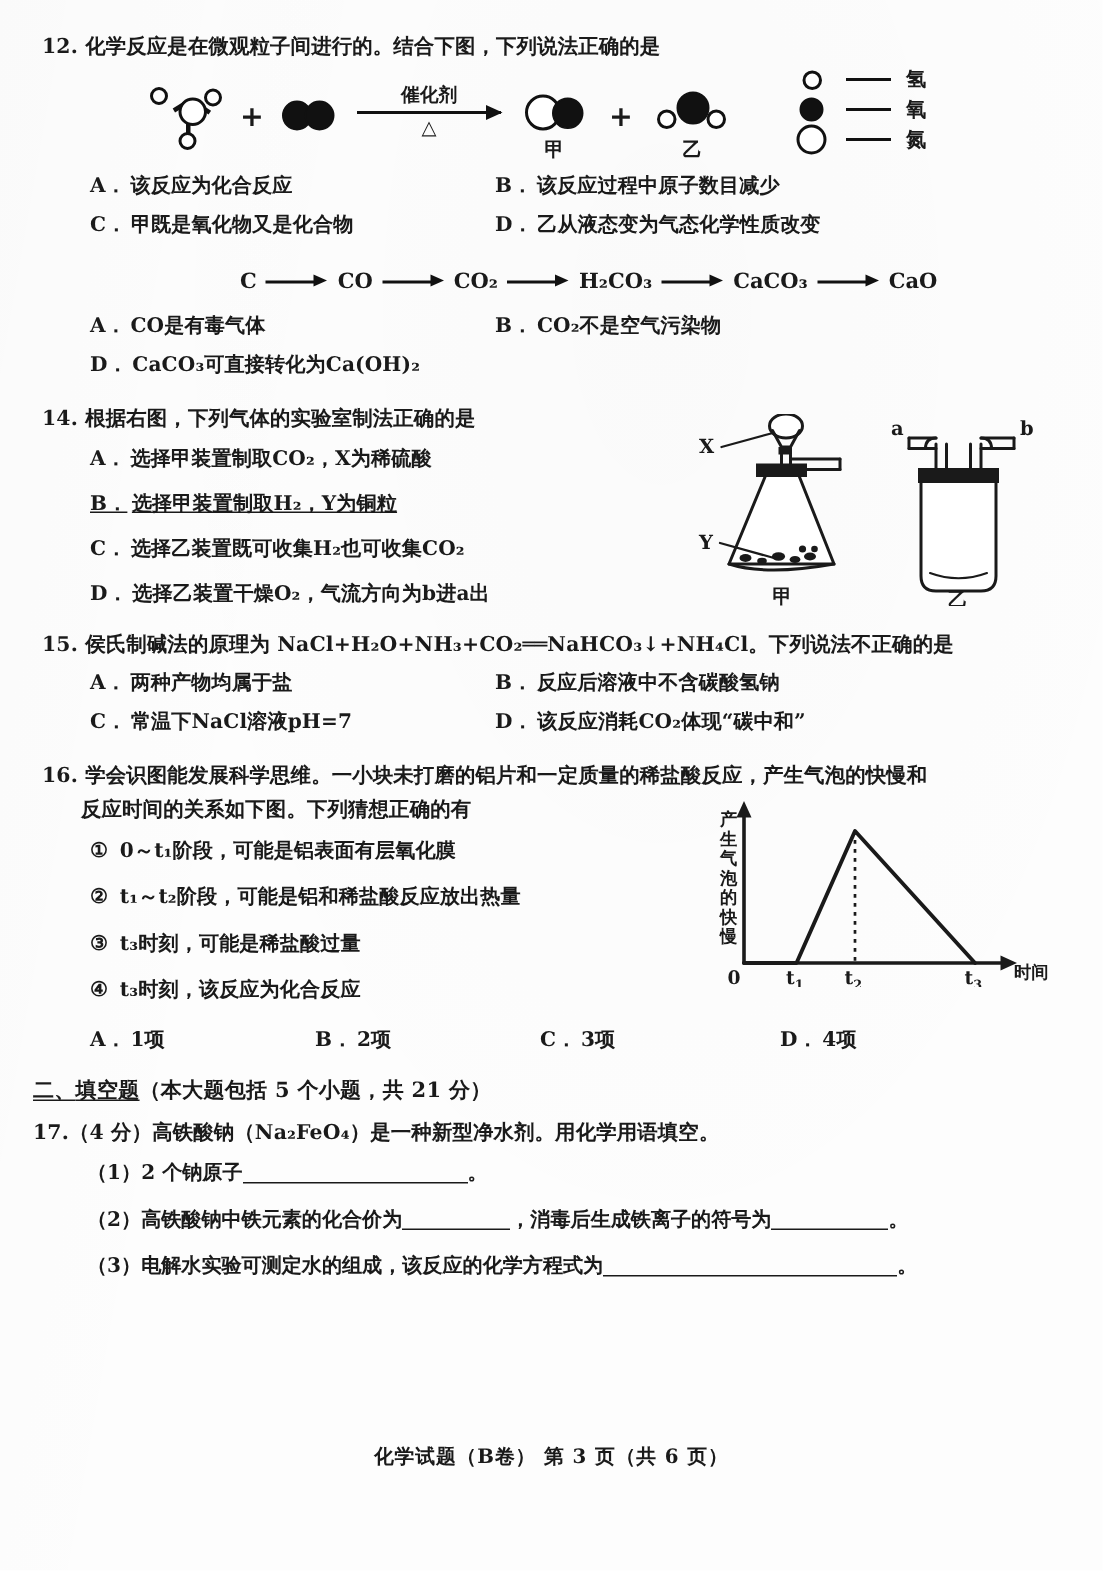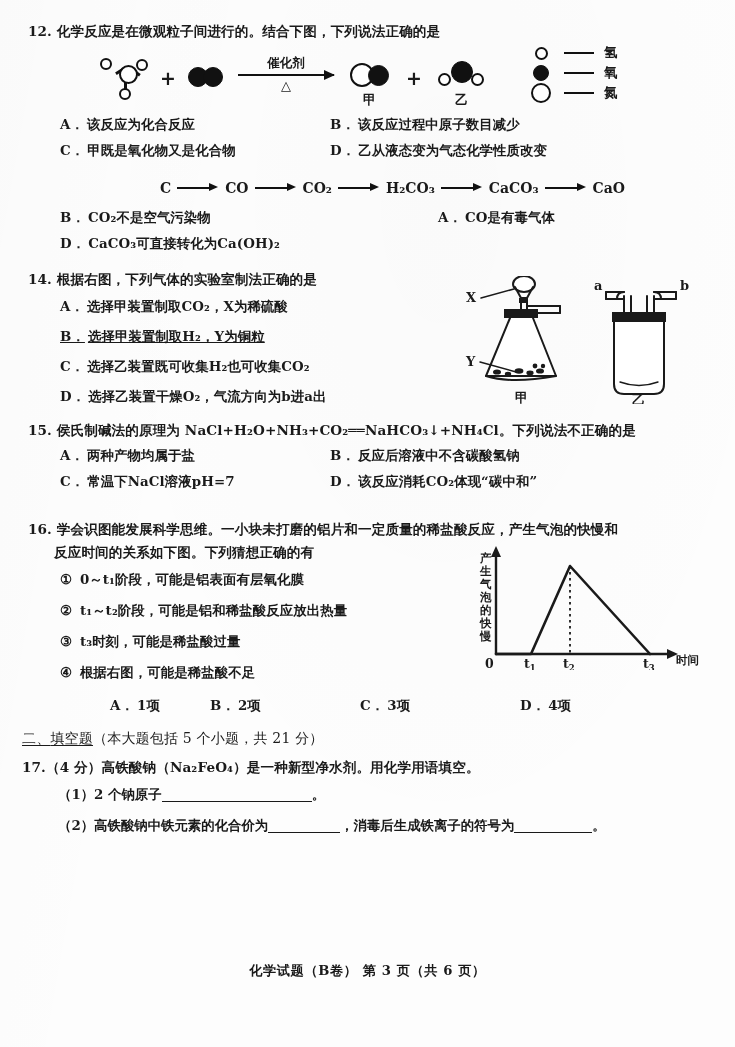--- a/index.html
+++ b/index.html
@@ -217,21 +217,21 @@
   
   .blank {
     display: inline-block;
     border-bottom: 1.4px solid #1a1a1a;
     height: 15px;
     vertical-align: -3px;
   }
 
   .section-head {
     font-size: 14px;
-    font-weight: 400;
+    font-weight: 700;
     margin: 12px 0 8px 0;
     letter-spacing: 0.2px;
   }
   .section-head .u {
     text-decoration: underline;
     text-underline-offset: 2px;
   }
   .sub-q {
     margin-left: 30px;
     font-size: 13.4px;
@@ -377,25 +377,25 @@
         <span class="chain-item">CaCO₃</span>
         <span class="chain-arr">
             <span class="ln"></span>
             <span class="hd"></span>
           </span>
         <span class="chain-item">CaO</span>
       </div>
 
       <div class="opts">
         <div class="optrow">
+          <div class="opt col1">
+            <span class="lbl">A．</span><span>CO是有毒气体</span>
+          </div>
           <div class="opt col2">
             <span class="lbl">B．</span><span>CO₂不是空气污染物</span>
-          </div>
-          <div class="opt col1">
-            <span class="lbl">A．</span><span>CO是有毒气体</span>
           </div>
         </div>
         <div class="optrow">
           <div class="opt col2">
             <span class="lbl">D．</span><span>CaCO₃可直接转化为Ca(OH)₂</span>
           </div>
         </div>
       </div>
     </div>
 
@@ -505,21 +505,21 @@
           <div class="opt col1">
             <span class="lbl">C．</span><span>常温下NaCl溶液pH=7</span>
           </div>
           <div class="opt col2">
             <span class="lbl">D．</span><span>该反应消耗CO₂体现“碳中和”</span>
           </div>
         </div>
       </div>
     </div>
 
-    <div class="q" style="margin-top:24px; min-height:172px;">
+    <div class="q" style="margin-top:12px; min-height:172px;">
       <div class="qstem">
         <span class="qnum">16.</span>
         <span>学会识图能发展科学思维。一小块未打磨的铝片和一定质量的稀盐酸反应，产生气泡的快慢和</span>
       </div>
       <div class="qstem" style="margin-left:26px;">
         <span>反应时间的关系如下图。下列猜想正确的有</span>
       </div>
 
       <div class="opts" style="width:420px;">
         <div class="opt" style="line-height:31px;">
@@ -529,21 +529,21 @@
         <div class="opt" style="line-height:31px;">
           <span class="lbl">②</span>
           <span>t₁～t₂阶段，可能是铝和稀盐酸反应放出热量</span>
         </div>
         <div class="opt" style="line-height:31px;">
           <span class="lbl">③</span>
           <span>t₃时刻，可能是稀盐酸过量</span>
         </div>
         <div class="opt" style="line-height:31px;">
           <span class="lbl">④</span>
-          <span>根据右图，可能是稀盐酸不足</span>
+          <span>t₃时刻，该反应为化合反应</span>
         </div>
       </div>
 
       <div class="chart-box">
         <svg viewBox="0 0 250 128" width="250" height="128">
 
           <g stroke="#1a1a1a" stroke-width="2.4" fill="none" stroke-linecap="round">
             <path d="M42 112 L42 12"></path>
             <path d="M42 112 L216 112"></path>
           </g>
@@ -572,21 +572,21 @@
             <text x="189" y="126">t<tspan font-size="8.5" dy="3">3</tspan></text>
           </g>
 
           <text x="222" y="122" font-family="DejaVu Sans, Liberation Sans, sans-serif" font-size="11.5" font-weight="bold" fill="#1a1a1a">时间</text>
         </svg>
       </div>
     </div>
 
     <div class="opts" style="margin-top:2px;">
       <div class="optrow">
-        <div class="opt" style="width:150px;flex:0 0 150px;text-align:center;">
+        <div class="opt" style="width:150px;flex:0 0 150px;">
           <span class="lbl">A．</span><span>1项</span>
         </div>
         <div class="opt" style="width:150px;flex:0 0 150px;">
           <span class="lbl">B．</span><span>2项</span>
         </div>
         <div class="opt" style="width:160px;flex:0 0 160px;">
           <span class="lbl">C．</span><span>3项</span>
         </div>
         <div class="opt">
           <span class="lbl">D．</span><span>4项</span>
@@ -604,18 +604,21 @@
       </div>
 
       <div class="sub-q">
         <span>（1）</span><span>2 个钠原子</span><span class="blank" style="width:150px;"></span><span>。</span>
       </div>
 
       <div class="sub-q">
         <span>（2）</span><span>高铁酸钠中铁元素的化合价为</span><span class="blank" style="width:72px;"></span><span>，消毒后生成铁离子的符号为</span><span class="blank" style="width:78px;"></span><span>。</span>
       </div>
 
+      <div class="sub-q">
+        <span>（3）</span><span>电解水实验可测定水的组成，该反应的化学方程式为</span><span class="blank" style="width:196px;"></span><span>。</span>
+      </div>
     </div>
 
   </div>
 
   <div class="footer">化学试题（B卷）  第 3 页（共 6 页）</div>
 </div>
 
 </body></html>

